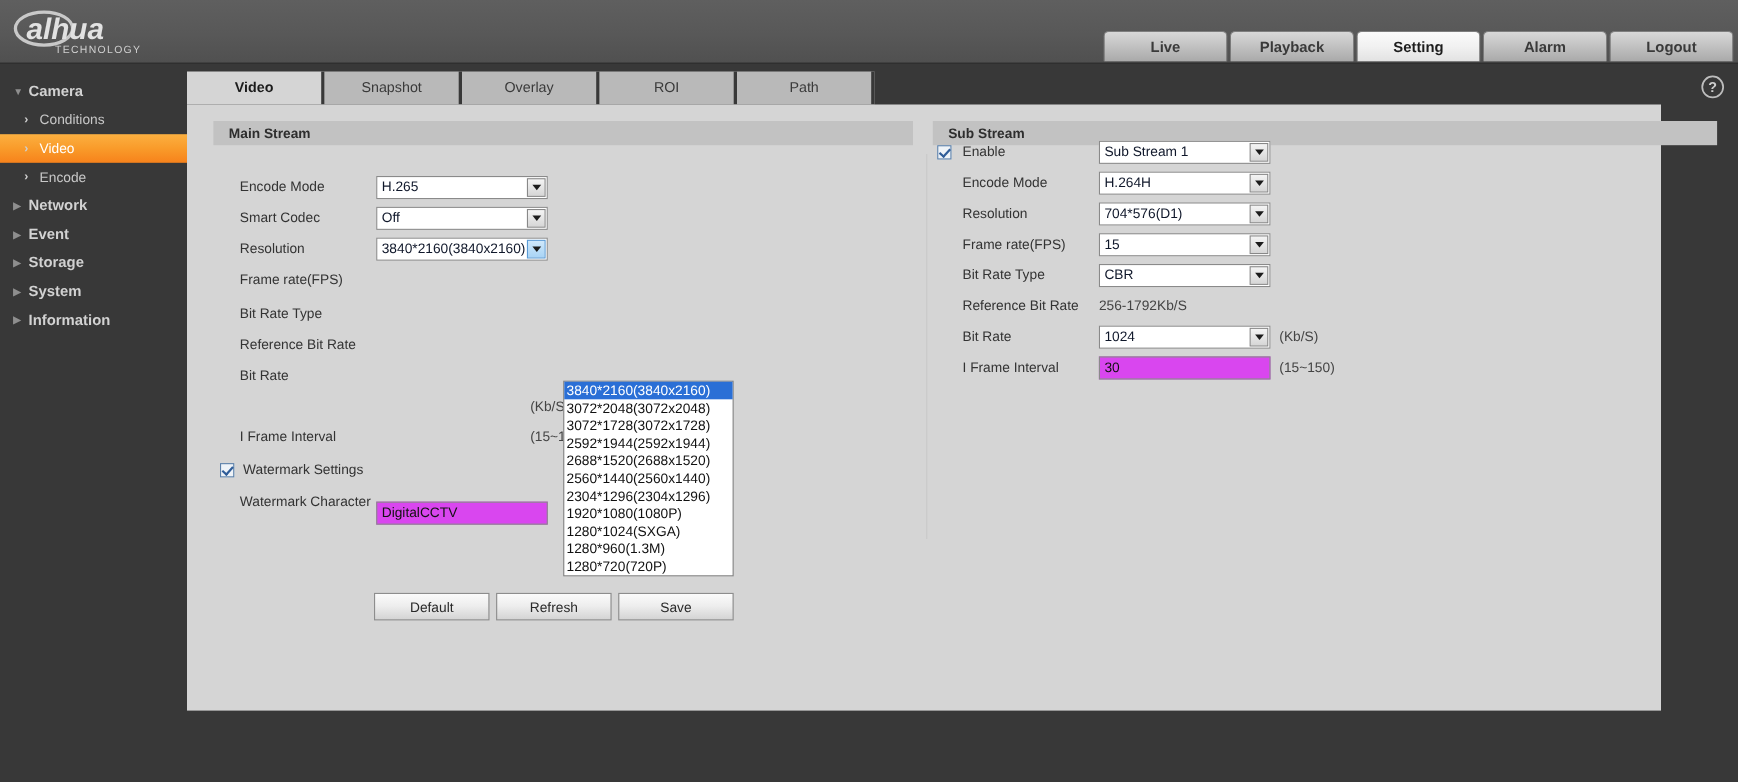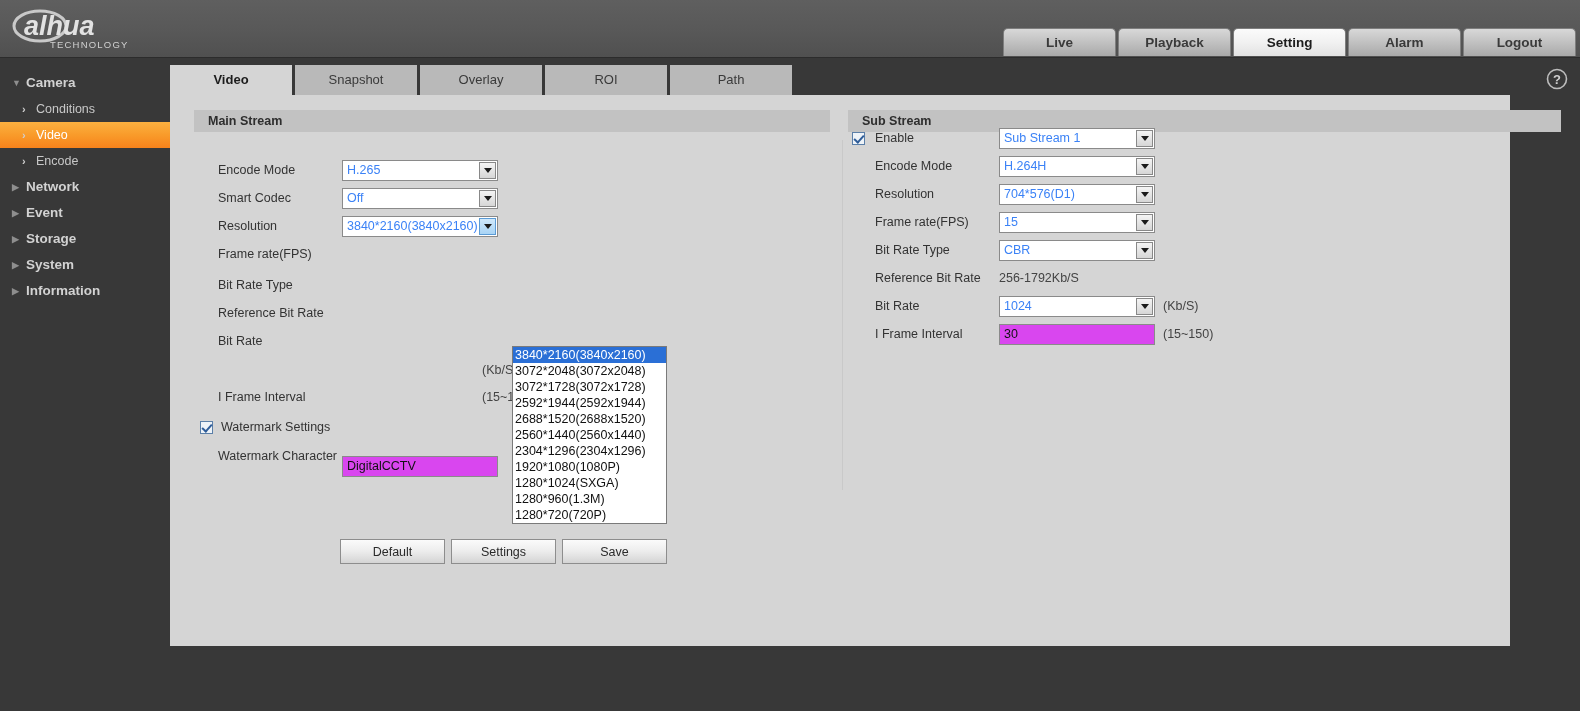--- a/index.html
+++ b/index.html
@@ -97,21 +97,21 @@
   .row { position:absolute; height:22px; display:flex; align-items:center; }
   .lbl { font-size:12.5px; color:#333; white-space:nowrap; }
   .suffix { font-size:12.5px; color:#444; white-space:nowrap; }
   .statval { font-size:12.5px; color:#444; white-space:nowrap; }
 
   
   .sel {
     position:relative; height:21px;
     background:#fff; border:1px solid #8a8a8a;
     display:flex; align-items:center;
-    font-size:12.5px; color:#3b82f6;
+    font-size:12.5px; color:#0f172a;
     cursor:pointer;
   }
   .sel .txt { padding-left:4px; flex:1; overflow:hidden; white-space:nowrap; }
   .sel .btn {
     width:17px; height:17px; margin-right:1px;
     background:linear-gradient(to bottom,#f4f4f4,#d6d6d6);
     border:1px solid #888;
     display:flex; align-items:center; justify-content:center;
   }
   .sel .btn.hl { background:linear-gradient(to bottom,#cfe8fb,#a9d4f5); border-color:#5b9bd5; }
@@ -386,18 +386,18 @@
     </div>
 
     <div class="row" style="left:705px; top:228px;">
       <span class="lbl" style="width:124px;">I Frame Interval</span>
       <input class="txtinput" style="width: 156px;" value="30">
       <span class="suffix" style="margin-left:8px;">(15~150)</span>
     </div>
 
     <div class="btnrow">
       <div class="btn3">Default</div>
-      <div class="btn3">Settings</div>
+      <div class="btn3">Refresh</div>
       <div class="btn3">Save</div>
     </div>
 
   </div>
 </div>
 
 </body></html>

